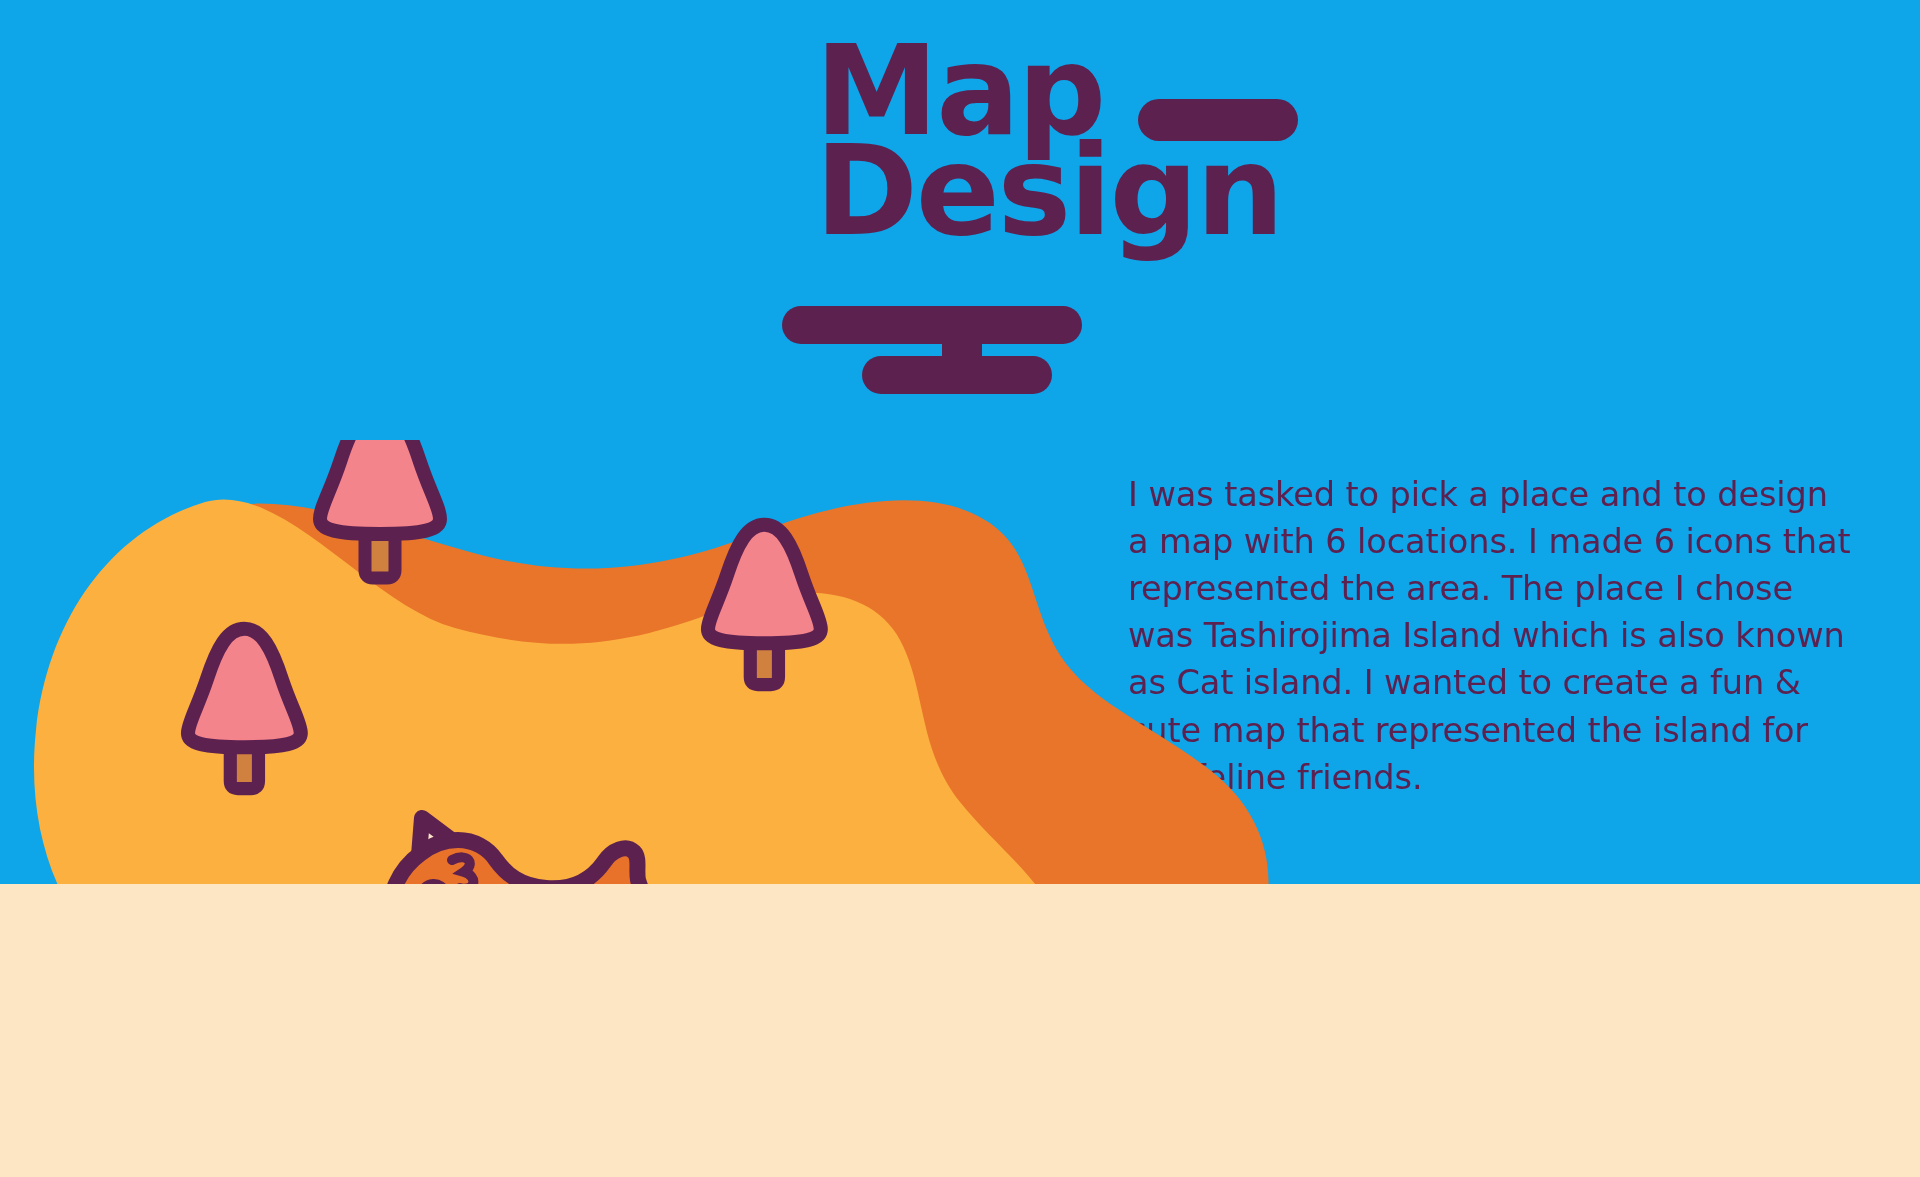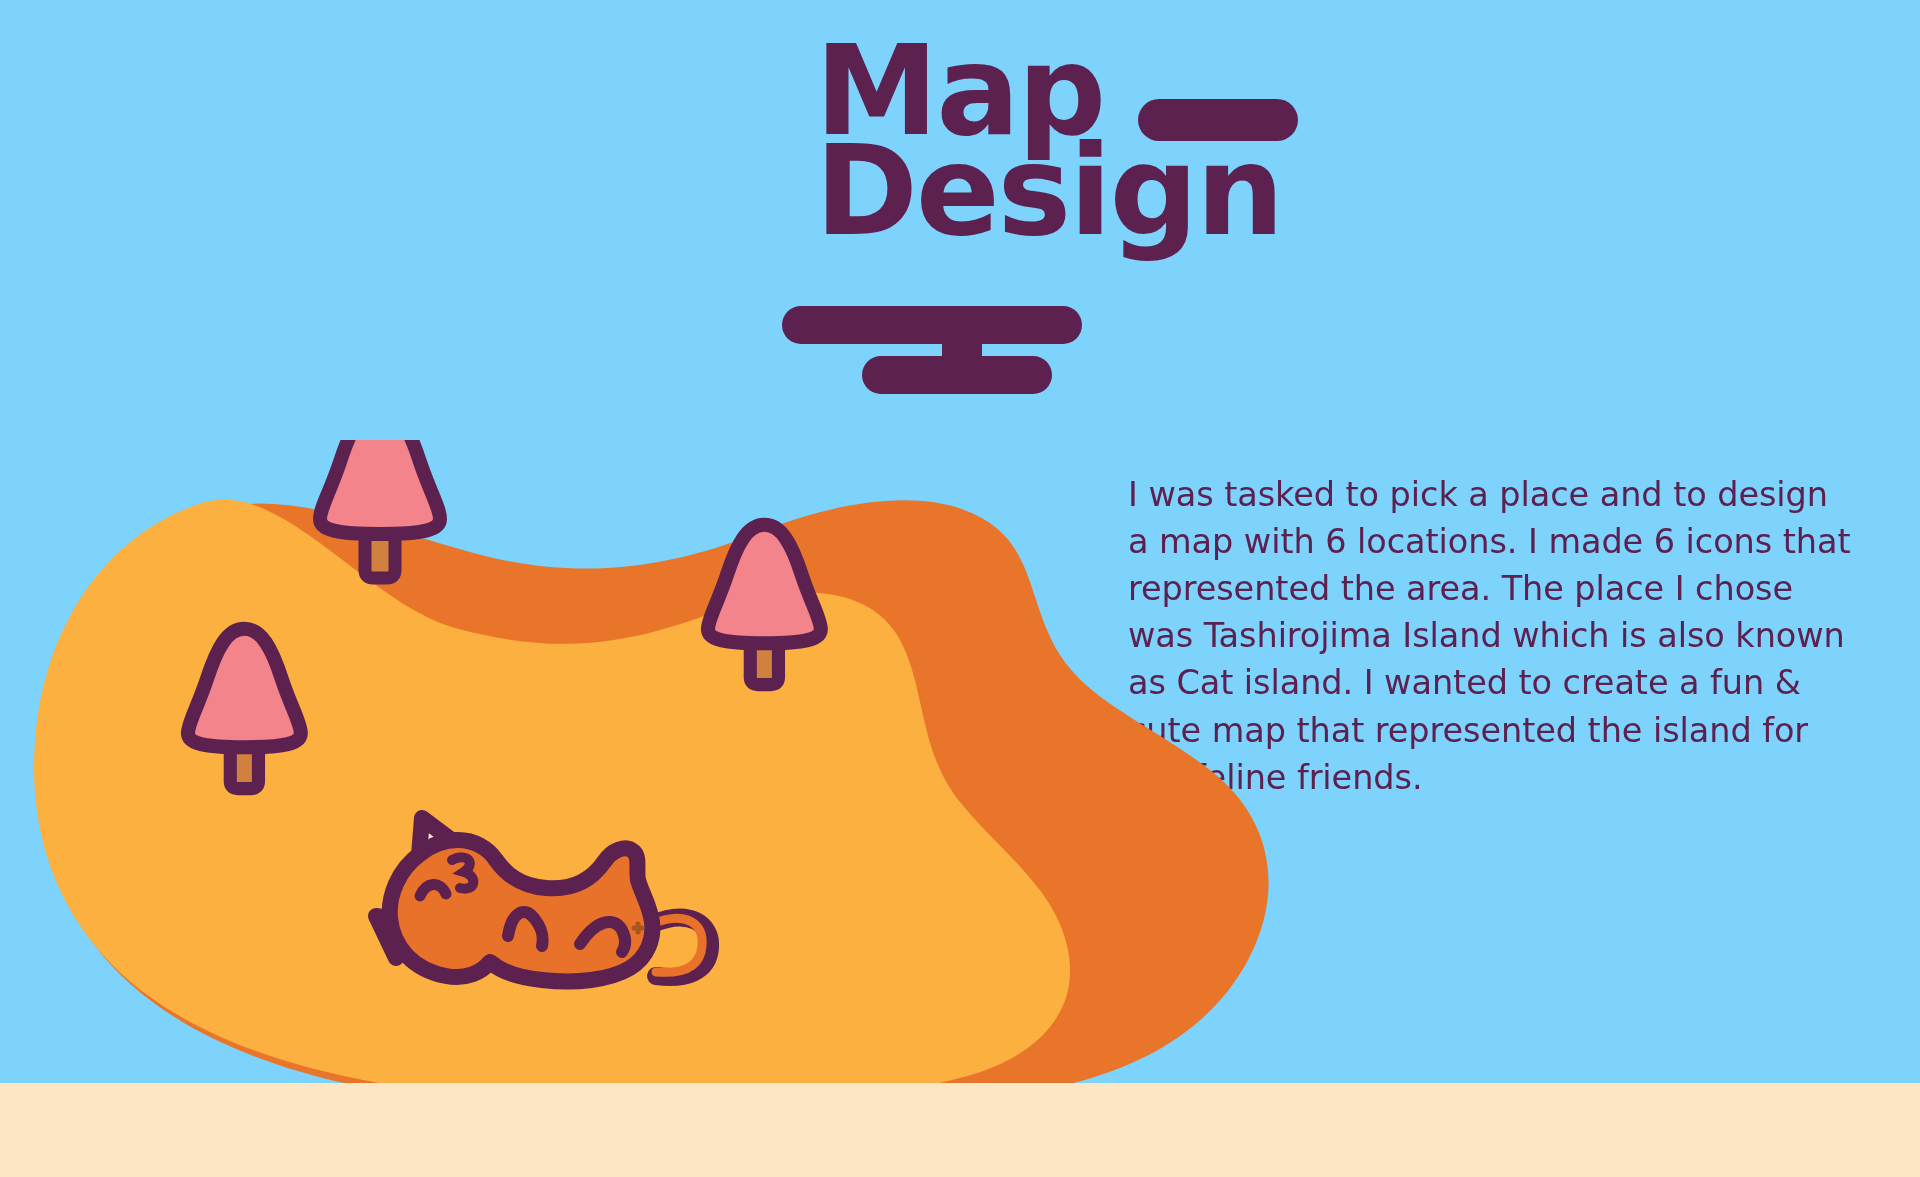--- a/index.html
+++ b/index.html
@@ -6,22 +6,22 @@
     margin: 0;
     padding: 0;
     background: #fce6c3;
   }
   body {
     font-family: "Liberation Sans", sans-serif;
   }
   #page {
     position: relative;
     width: 1920px;
-    height: 1083px;
-    background: #7dd3fc;
+    height: 884px;
+    background: #0ea5e9;
     overflow: hidden;
   }
 
   
   #title-block {
     position: absolute;
     left: 815px;
     top: 38px;
     width: 520px;
     height: 330px;

